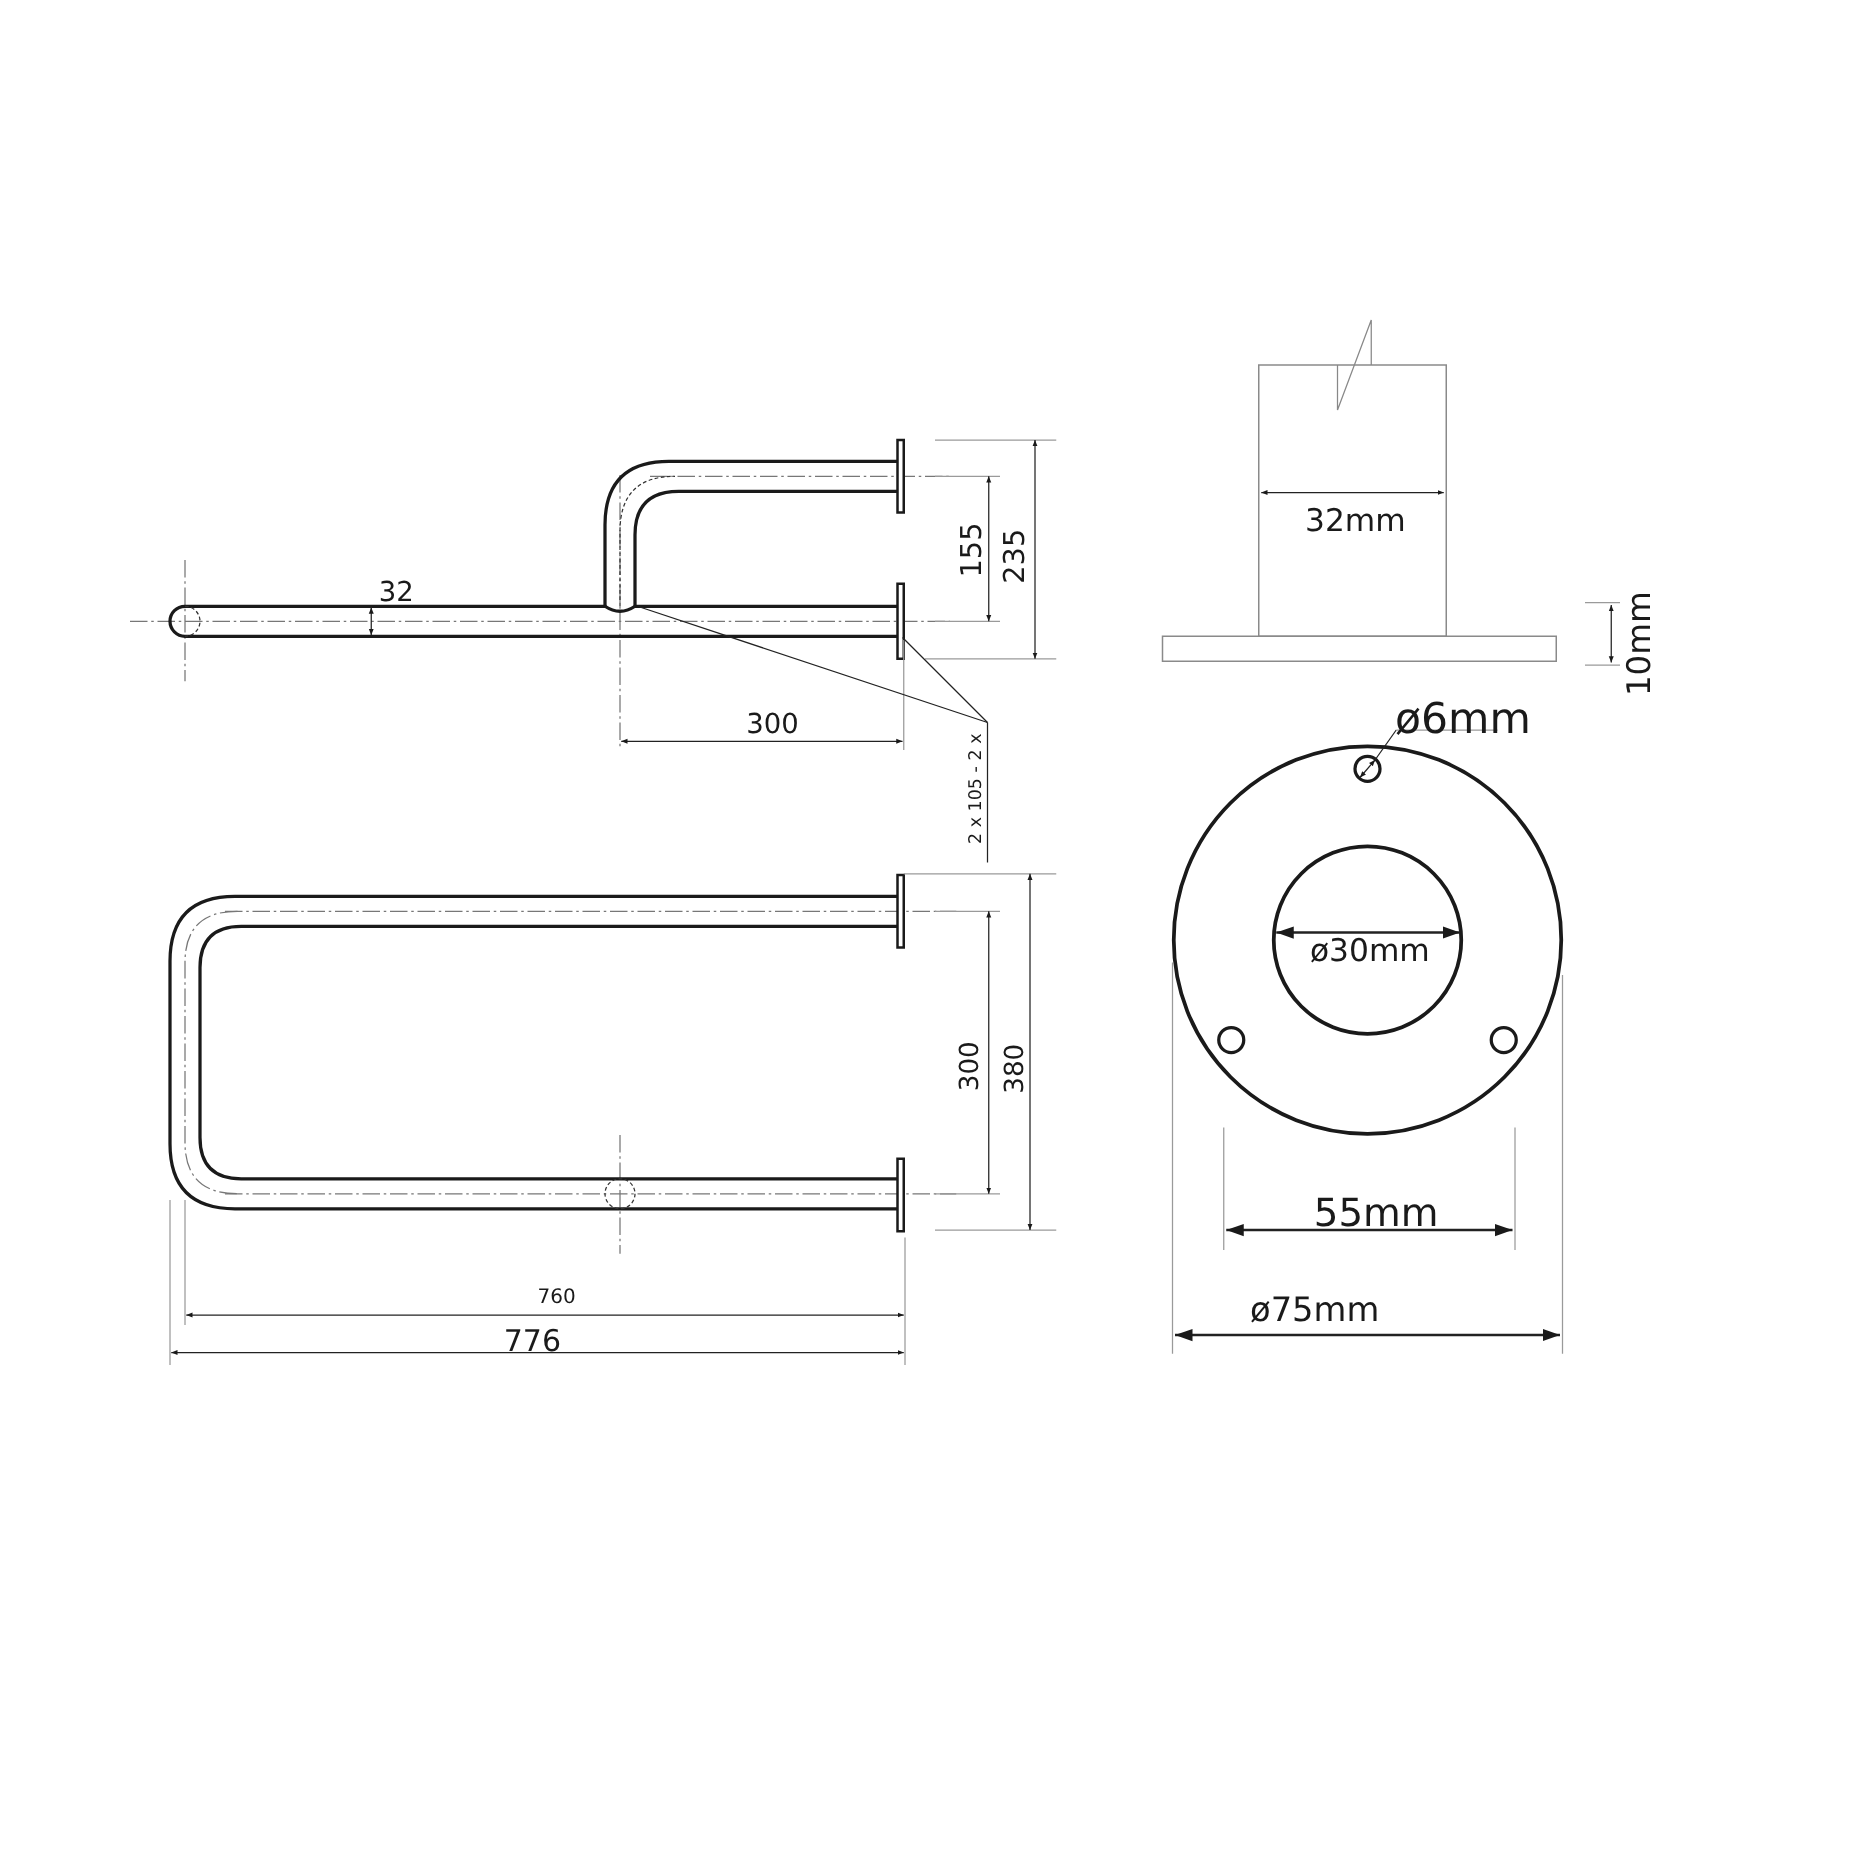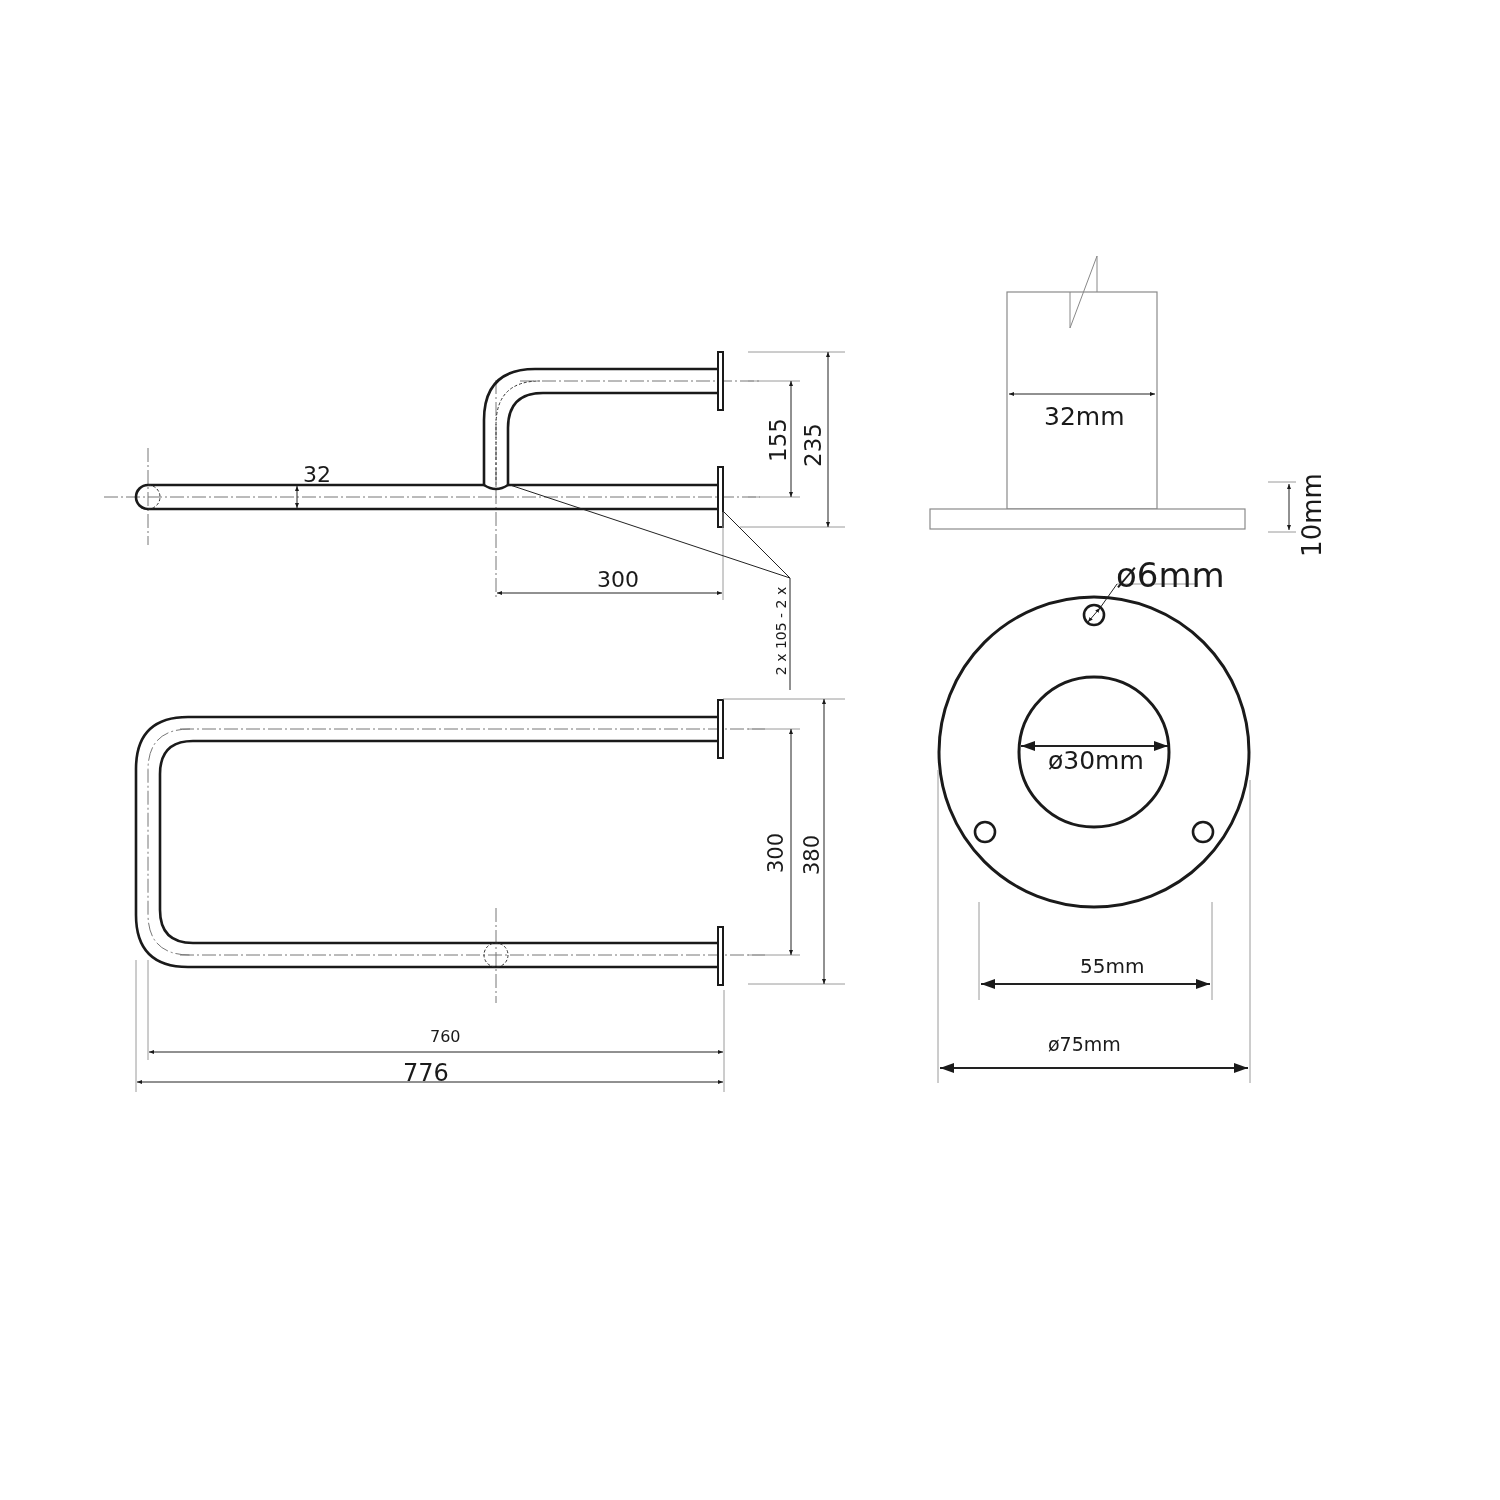--- a/index.html
+++ b/index.html
@@ -140,16 +140,16 @@
 <span class="lbl-c" style="left:776px;top:853px;font-size:21px;transform:translate(-50%,-50%) rotate(-90deg);">300</span>
 <span class="lbl-c" style="left:812px;top:855px;font-size:21px;transform:translate(-50%,-50%) rotate(-90deg);">380</span>
 <span class="lbl-c" style="left:430px;top:1029px;font-size:16px;">760</span>
 <span class="lbl-c" style="left:403px;top:1061px;font-size:24px;">776</span>
 
 <span class="lbl-c" style="left:1044px;top:368px;font-size:25px;margin-top:36px;">32mm</span>
 <span class="lbl-c" style="left:1312px;top:515px;font-size:26px;transform:translate(-50%,-50%) rotate(-90deg);">10mm</span>
 
 <span class="lbl-c" style="left:1116px;top:558px;font-size:34px;">ø6mm</span>
 <span class="lbl-c" style="left:1048px;top:748px;font-size:25px;">ø30mm</span>
-<span class="lbl-c" style="left:1051px;top:956px;font-size:20px;margin-left:29px;">55mm</span>
-<span class="lbl-c" style="left:1048px;top:1035px;font-size:19px;">ø75mm</span>
+<span class="lbl-c" style="left:1051px;top:956px;font-size:31px;">55mm</span>
+<span class="lbl-c" style="left:1000px;top:1035px;font-size:27px;">ø75mm</span>
 
 </div>
 
 </body></html>

